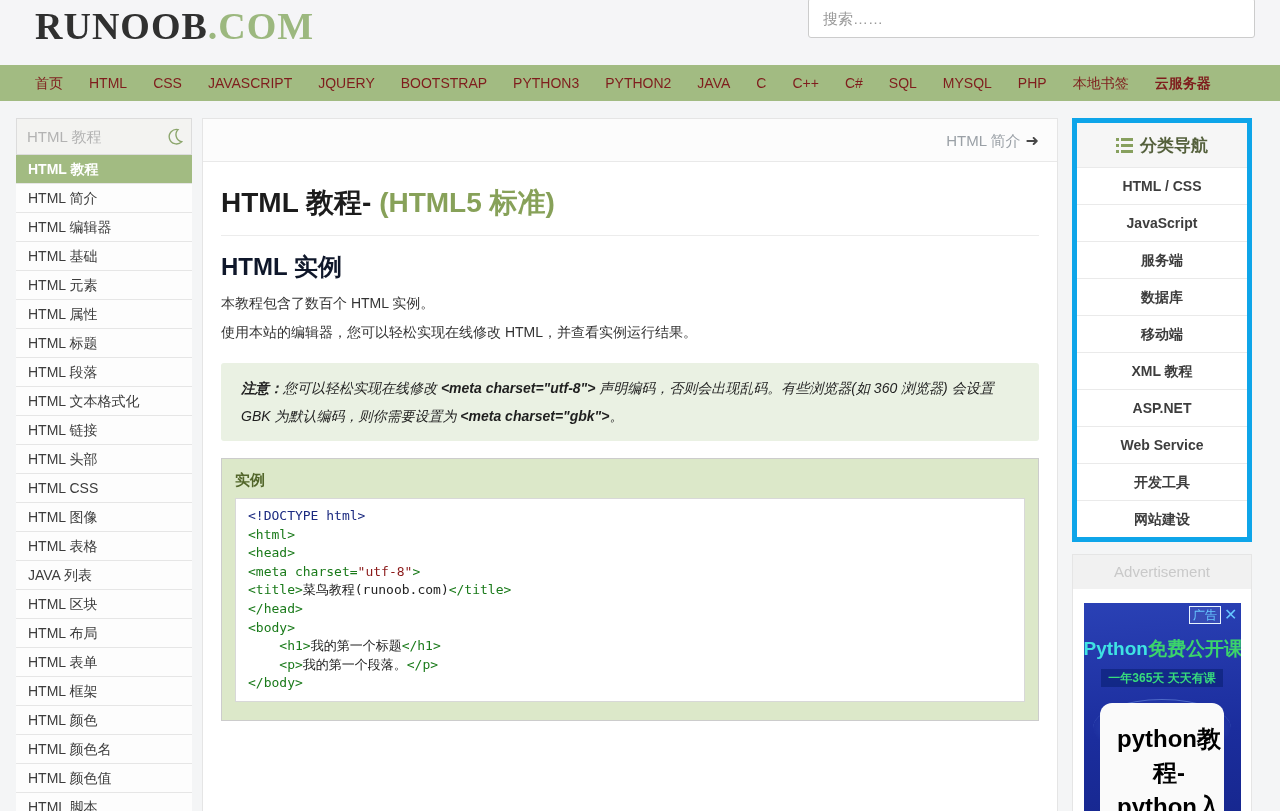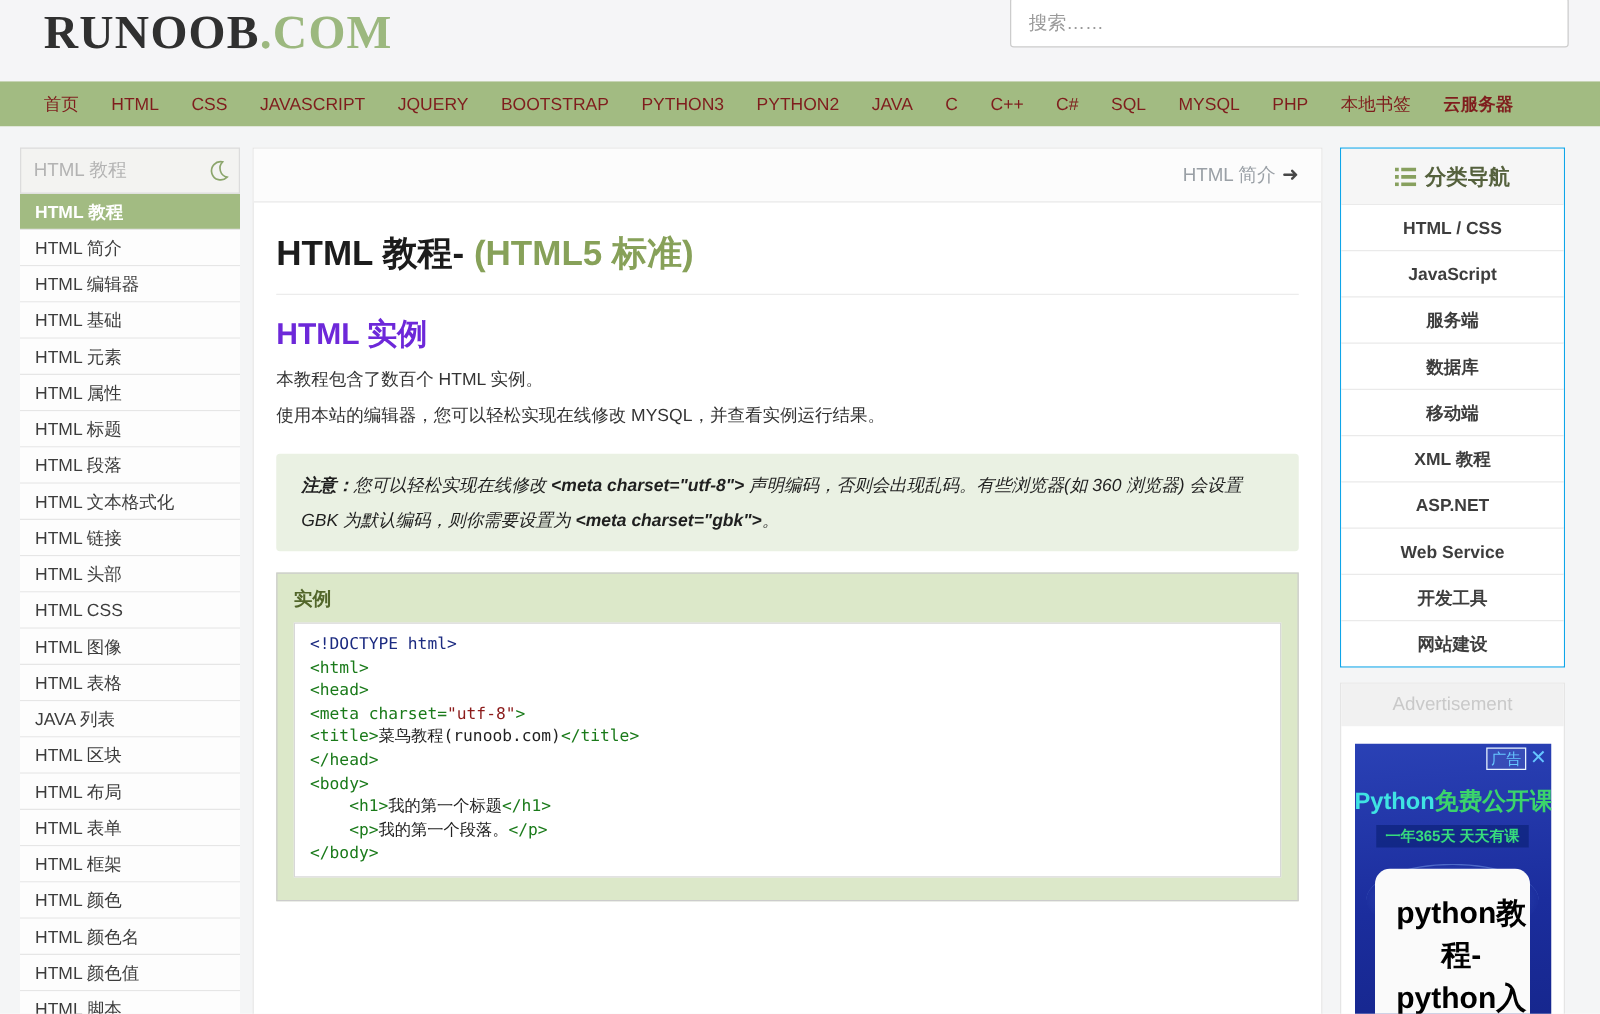--- a/index.html
+++ b/index.html
@@ -47,40 +47,40 @@
   .leftbar li.active { background:#a2bb82; color:#fff; font-weight:bold; }
   
   .panel { width:856px; flex:none; margin-left:10px; background:#fff; border:1px solid #e5e5e5; min-height:980px; }
   .panel-top { height:43px; border-bottom:1px solid #e9e9e9; background:#fcfcfc; position:relative; }
   .next-link { position:absolute; right:18px; top:0; line-height:43px; font-size:15px; color:#9aa0a6; text-decoration:none; cursor:pointer; }
   .next-link .arrow { color:#474747; font-weight:bold; margin-left:5px; font-size:16px; }
   .panel-body { padding:4px 18px 0; }
   h1 { font-size:28px; margin:18px 0 12px; color:#1c1c1c; }
   h1 .hl { color:#87a159; }
   .panel-body p { font-size:14px; color:#333; line-height:29px; }
-  h2.ruled { font-size:24px; color:#6d28d9; margin-top:13px; padding-top:15px; border-top:1px solid #ececec; margin-bottom:6px; }
+  h2.ruled { font-size:24px; color:#0f172a; margin-top:13px; padding-top:15px; border-top:1px solid #ececec; margin-bottom:6px; }
   .note {
     margin-top:16px; background:#eaf1e3; border-radius:3px;
     padding:11px 20px; font-style:italic; font-size:14px; line-height:28px; color:#1f1f1f;
   }
   .example { margin-top:17px; background:#dce8c9; border:1px solid #cccccc; padding:8px 13px 18px; }
   .ex-title { color:#52662a; font-weight:bold; font-size:15px; line-height:26px; }
   pre.code {
     margin-top:5px; background:#fff; border:1px solid #d8d8d8; padding:8px 12px;
     font-family:"DejaVu Sans Mono","Liberation Mono",monospace; font-size:13px; line-height:18.6px;
     white-space:pre; overflow:hidden;
   }
   .tok-doc { color:#1b2a80; }
   .tok-tag { color:#1a7a1a; }
   .tok-atn { color:#1a7a1a; }
   .tok-atv { color:#8b1a1a; }
   .tok-pln { color:#222; }
   
   .rightbar { width:180px; flex:none; margin-left:14px; }
-  .cat-panel { background:#fff; border:1px solid #0ea5e9; }
+  .cat-panel { background:#fff; border:5px solid #0ea5e9; }
   .cat-header {
     height:44px; display:flex; align-items:center; justify-content:center; gap:7px;
     background:#f6f6f6; font-size:17px; font-weight:bold; color:#55613d;
   }
   .cat-panel ul { list-style:none; }
   .cat-panel li {
     height:37px; line-height:36px; text-align:center; font-size:14px; font-weight:bold;
     color:#3d3d3d; border-top:1px solid #eaeaea; background:#fff; cursor:pointer;
   }
   .ad-panel { margin-top:12px; background:#fff; border:1px solid #e5e5e5; height:280px; }
@@ -176,21 +176,21 @@
 
   <main class="panel">
     <div class="panel-top">
       <a class="next-link"><span>HTML 简介</span><span class="arrow">➜</span></a>
     </div>
     <div class="panel-body">
       <h1><span>HTML 教程-</span><span class="hl"> (HTML5 标准)</span></h1>
       <h2 class="ruled">HTML 实例</h2>
       <div id="sec2-ps">
           <p>本教程包含了数百个 HTML 实例。</p>
-          <p>使用本站的编辑器，您可以轻松实现在线修改 MYSQL，并查看实例运行结果。</p>
+          <p>使用本站的编辑器，您可以轻松实现在线修改 HTML，并查看实例运行结果。</p>
         </div>
       <div class="note" id="note-box"><b>注意：</b><span>您可以轻松实现在线修改 </span><b>&lt;meta charset="utf-8"&gt;</b><span> 声明编码，否则会出现乱码。有些浏览器(如 360 浏览器) 会设置 GBK 为默认编码，则你需要设置为 </span><b>&lt;meta charset="gbk"&gt;</b><span>。</span></div>
       <div class="example">
         <div class="ex-title">实例</div>
         <pre class="code" id="code-block"><div><span class="tok-doc">&lt;!DOCTYPE html&gt;</span></div><div><span class="tok-tag">&lt;html&gt;</span></div><div><span class="tok-tag">&lt;head&gt;</span></div><div><span class="tok-tag">&lt;meta </span><span class="tok-atn">charset=</span><span class="tok-atv">"utf-8"</span><span class="tok-tag">&gt;</span></div><div><span class="tok-tag">&lt;title&gt;</span><span class="tok-pln">菜鸟教程(runoob.com)</span><span class="tok-tag">&lt;/title&gt;</span></div><div><span class="tok-tag">&lt;/head&gt;</span></div><div><span class="tok-tag">&lt;body&gt;</span></div><div><span class="tok-pln">    </span><span class="tok-tag">&lt;h1&gt;</span><span class="tok-pln">我的第一个标题</span><span class="tok-tag">&lt;/h1&gt;</span></div><div><span class="tok-pln">    </span><span class="tok-tag">&lt;p&gt;</span><span class="tok-pln">我的第一个段落。</span><span class="tok-tag">&lt;/p&gt;</span></div><div><span class="tok-tag">&lt;/body&gt;</span></div></pre>
 
       </div>
     </div>
   </main>
 

